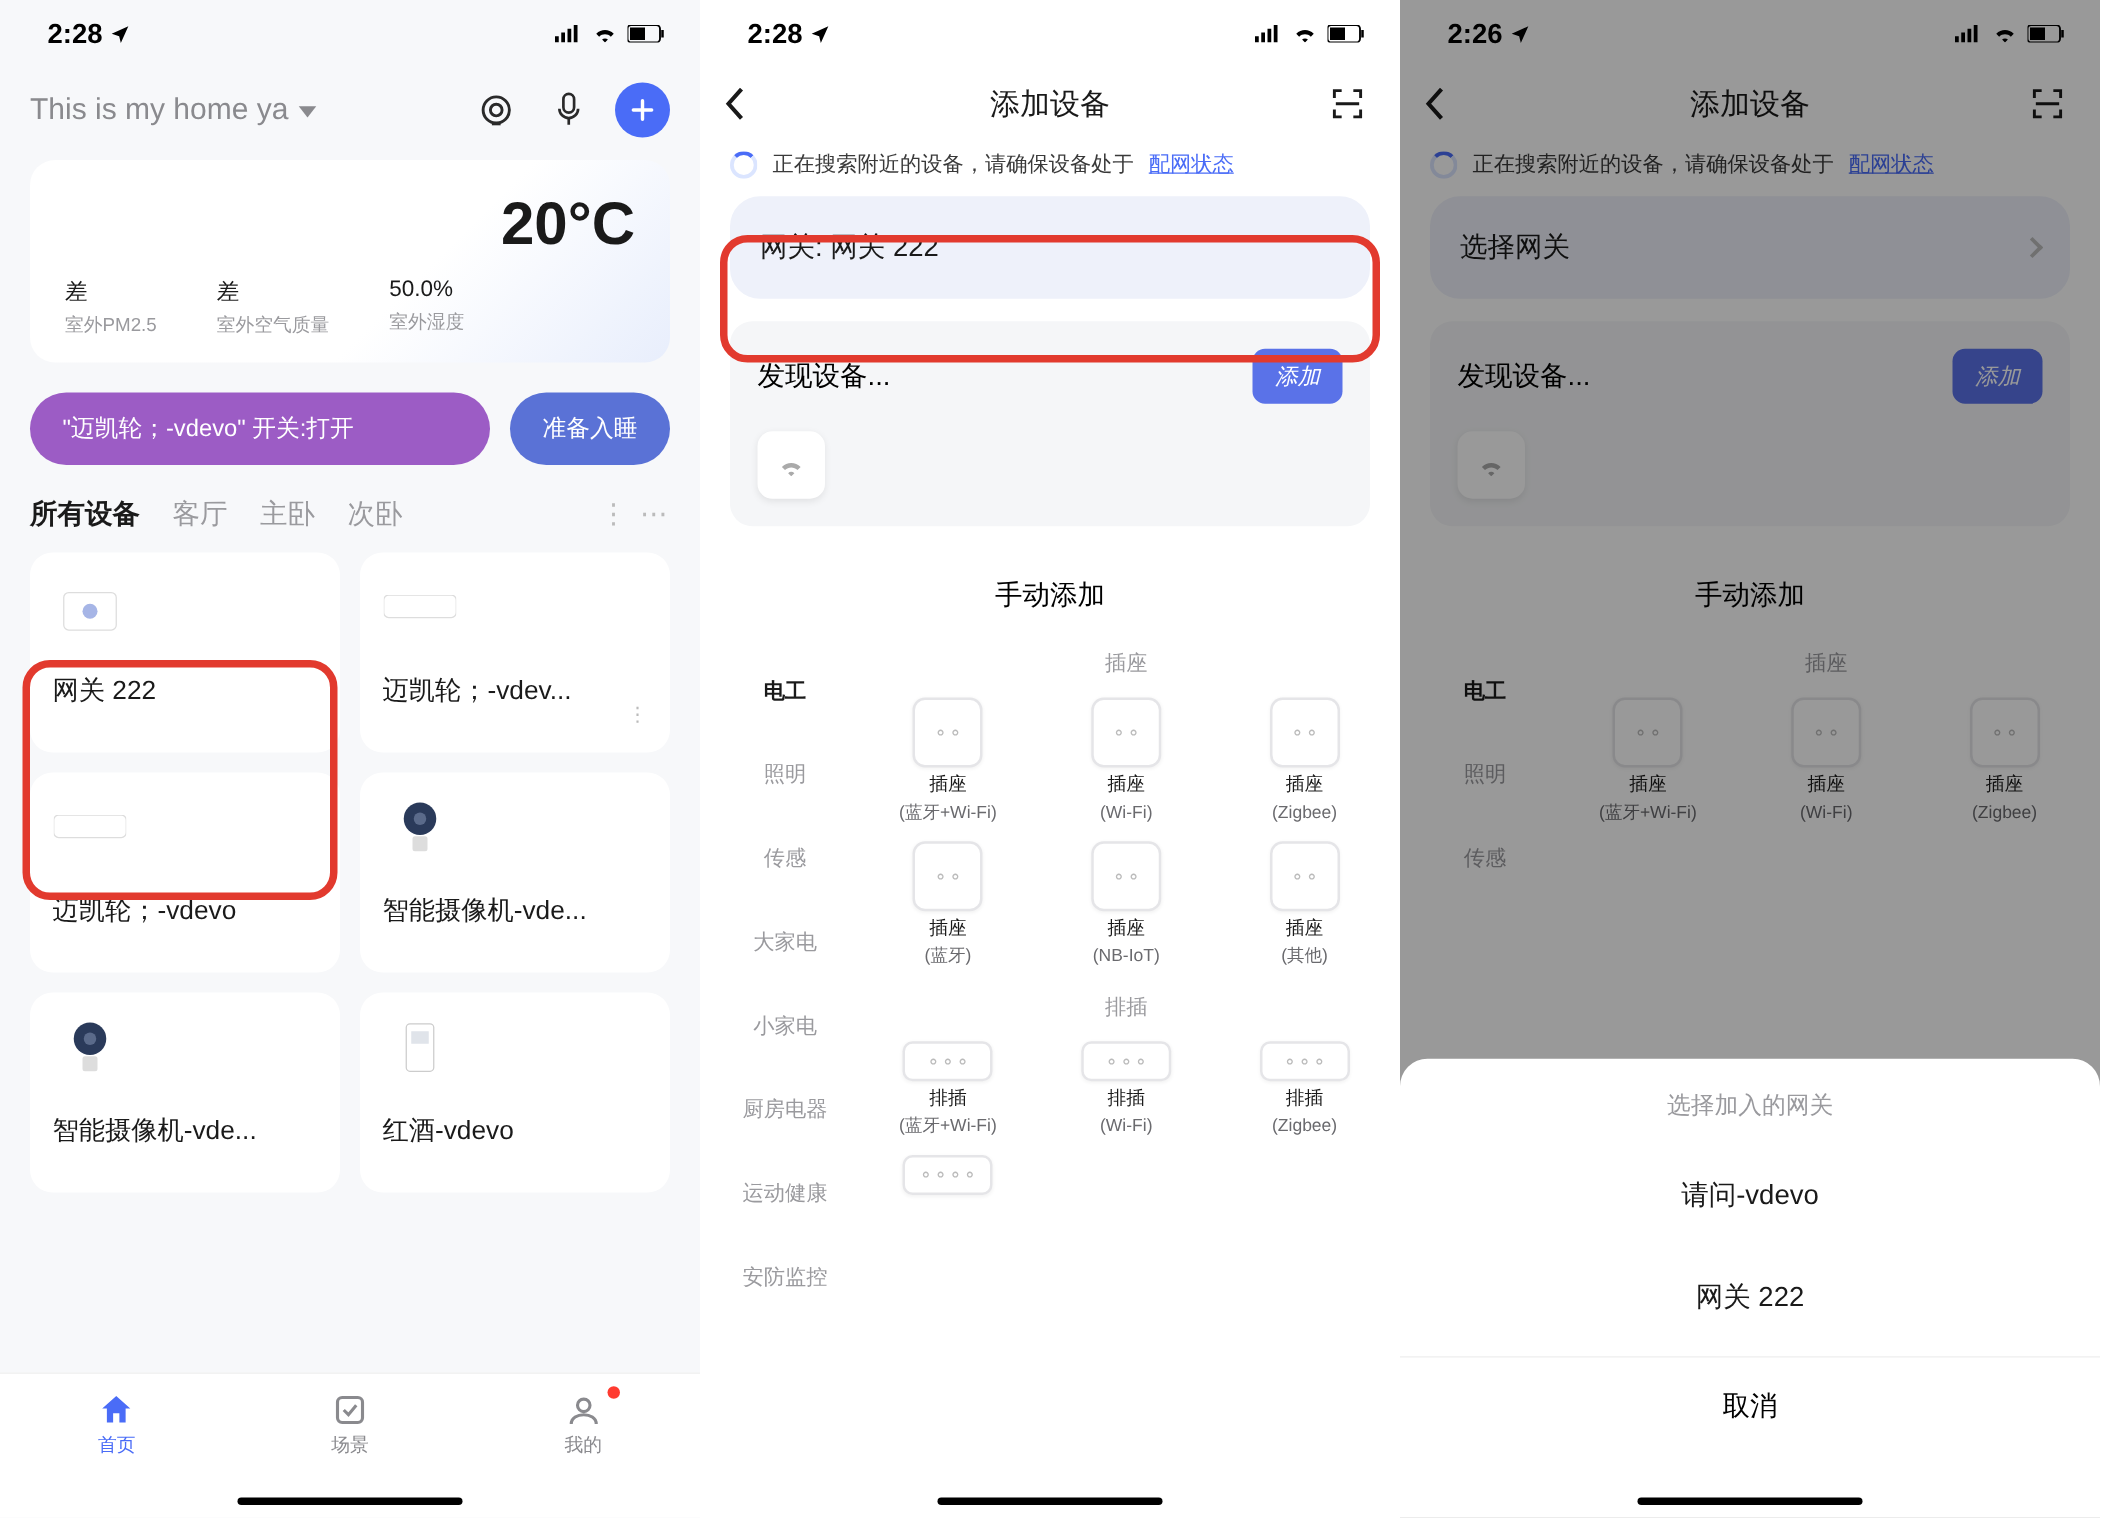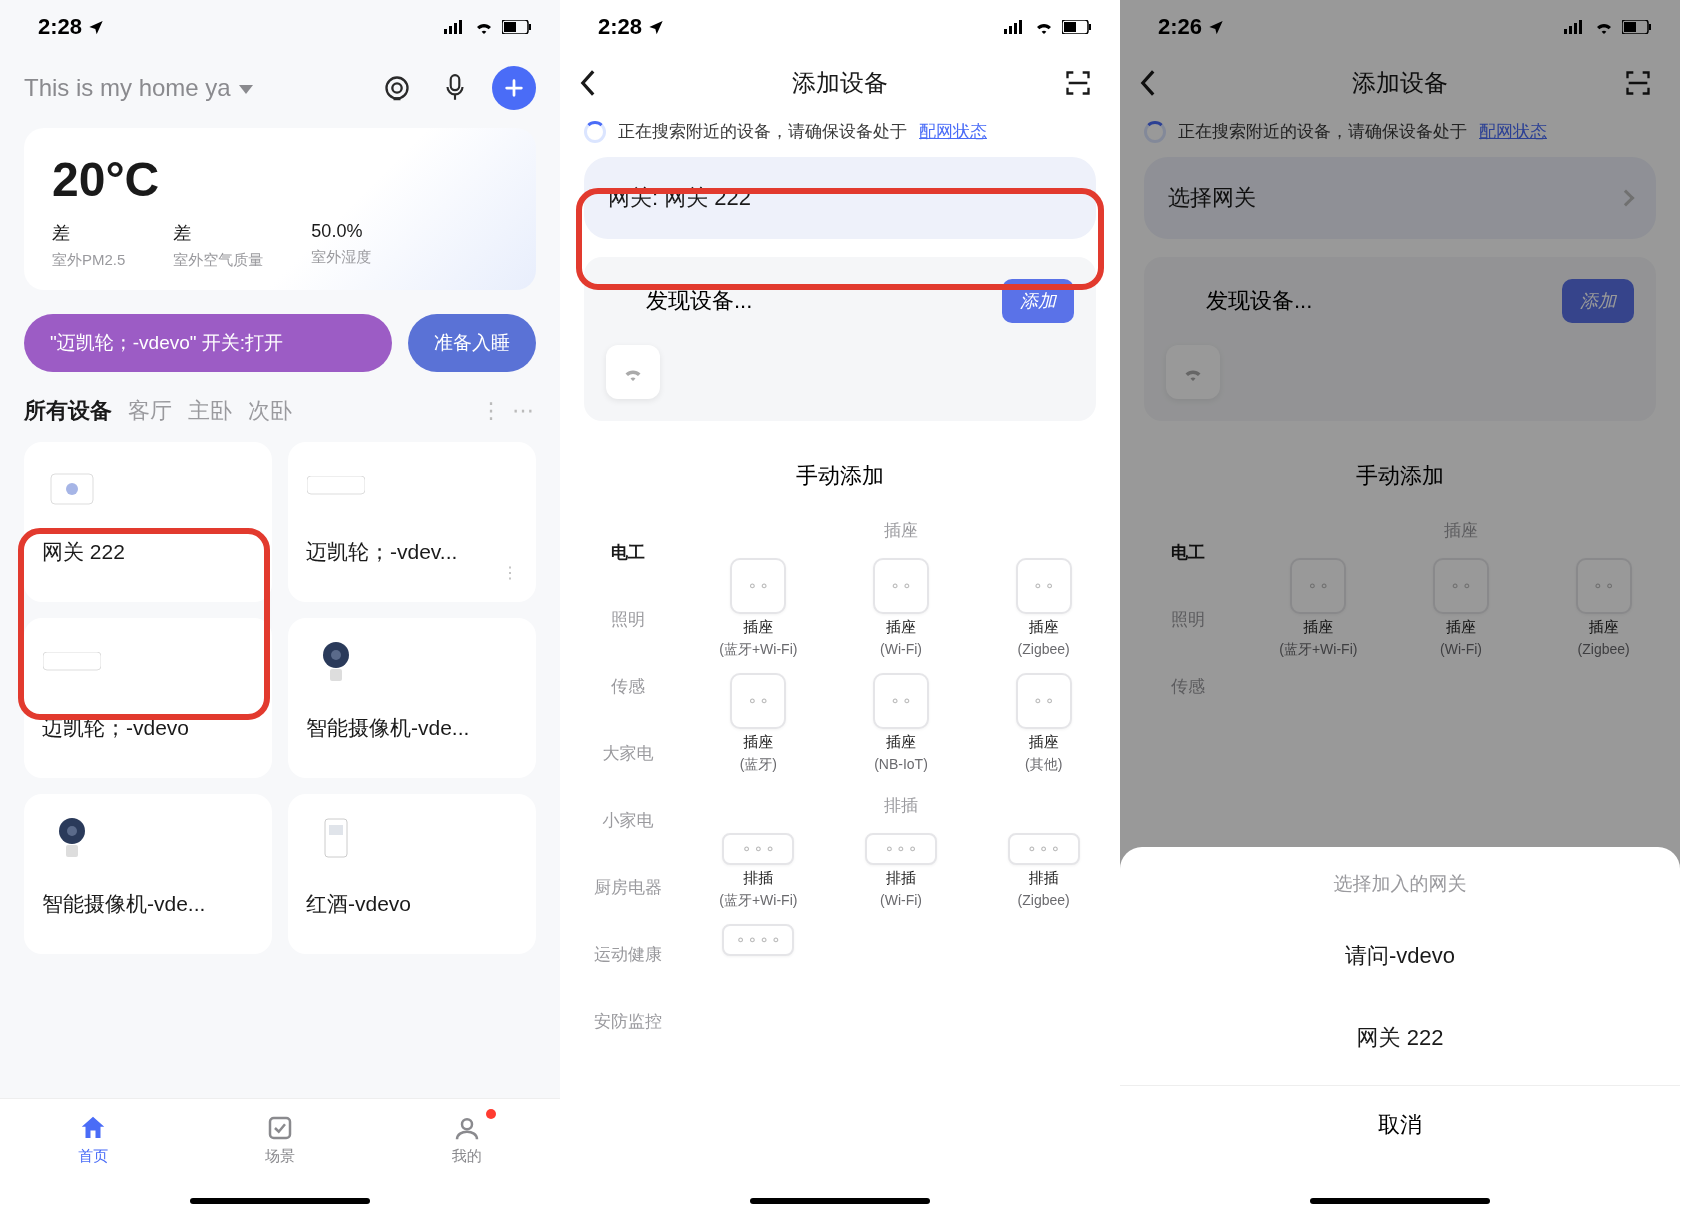--- a/index.html
+++ b/index.html
@@ -71,21 +71,21 @@
     font-weight: 300;
   }
 
   
   .weather-card {
     margin: 0 24px;
     background: linear-gradient(135deg, #ffffff 60%, #e8eefc 100%);
     border-radius: 20px;
     padding: 24px 28px 20px 28px;
   }
-  .temp { font-size: 48px; font-weight: 700; color: #1a1a1a; }
+  .temp { font-size: 48px; font-weight: 700; color: #1a1a1a; text-align: right; }
   .weather-row { display: flex; gap: 48px; margin-top: 14px; }
   .weather-item .v { font-size: 18px; color: #1a1a1a; }
   .weather-item .l { font-size: 15px; color: #9a9a9e; margin-top: 6px; }
 
   
   .pill-row {
     display: flex;
     gap: 16px;
     padding: 24px 24px 18px 24px;
   }
@@ -94,21 +94,21 @@
     padding: 16px 26px;
     font-size: 19px;
   }
   .pill.purple { background: #9c5cc5; color: #fff; flex: 1; }
   .pill.blue { background: #5a72d6; color: #fff; }
 
   
   .room-tabs {
     display: flex;
     padding: 6px 24px 16px 24px;
-    gap: 16px;
+    gap: 26px;
     align-items: center;
     font-size: 22px;
     color: #9a9a9e;
   }
   .room-tabs .active { color: #1a1a1a; font-weight: 600; }
   .tab-more { margin-left: auto; color: #bbb; letter-spacing: 2px; }
 
   
   .device-grid {
     padding: 0 24px;
@@ -218,21 +218,20 @@
     margin: 0 24px 28px 24px;
     background: #f5f6f8;
     border-radius: 18px;
     padding: 22px 22px;
   }
   .found-card .head {
     display: flex;
     justify-content: space-between;
     align-items: center;
     margin-bottom: 22px;
-    margin-left: 40px;
   }
   .found-card .head .t { font-size: 22px; font-weight: 500; }
   .add-mini {
     background: #5a72e8;
     color: #fff;
     padding: 10px 18px;
     border-radius: 10px;
     font-size: 18px;
     font-style: italic;
   }

